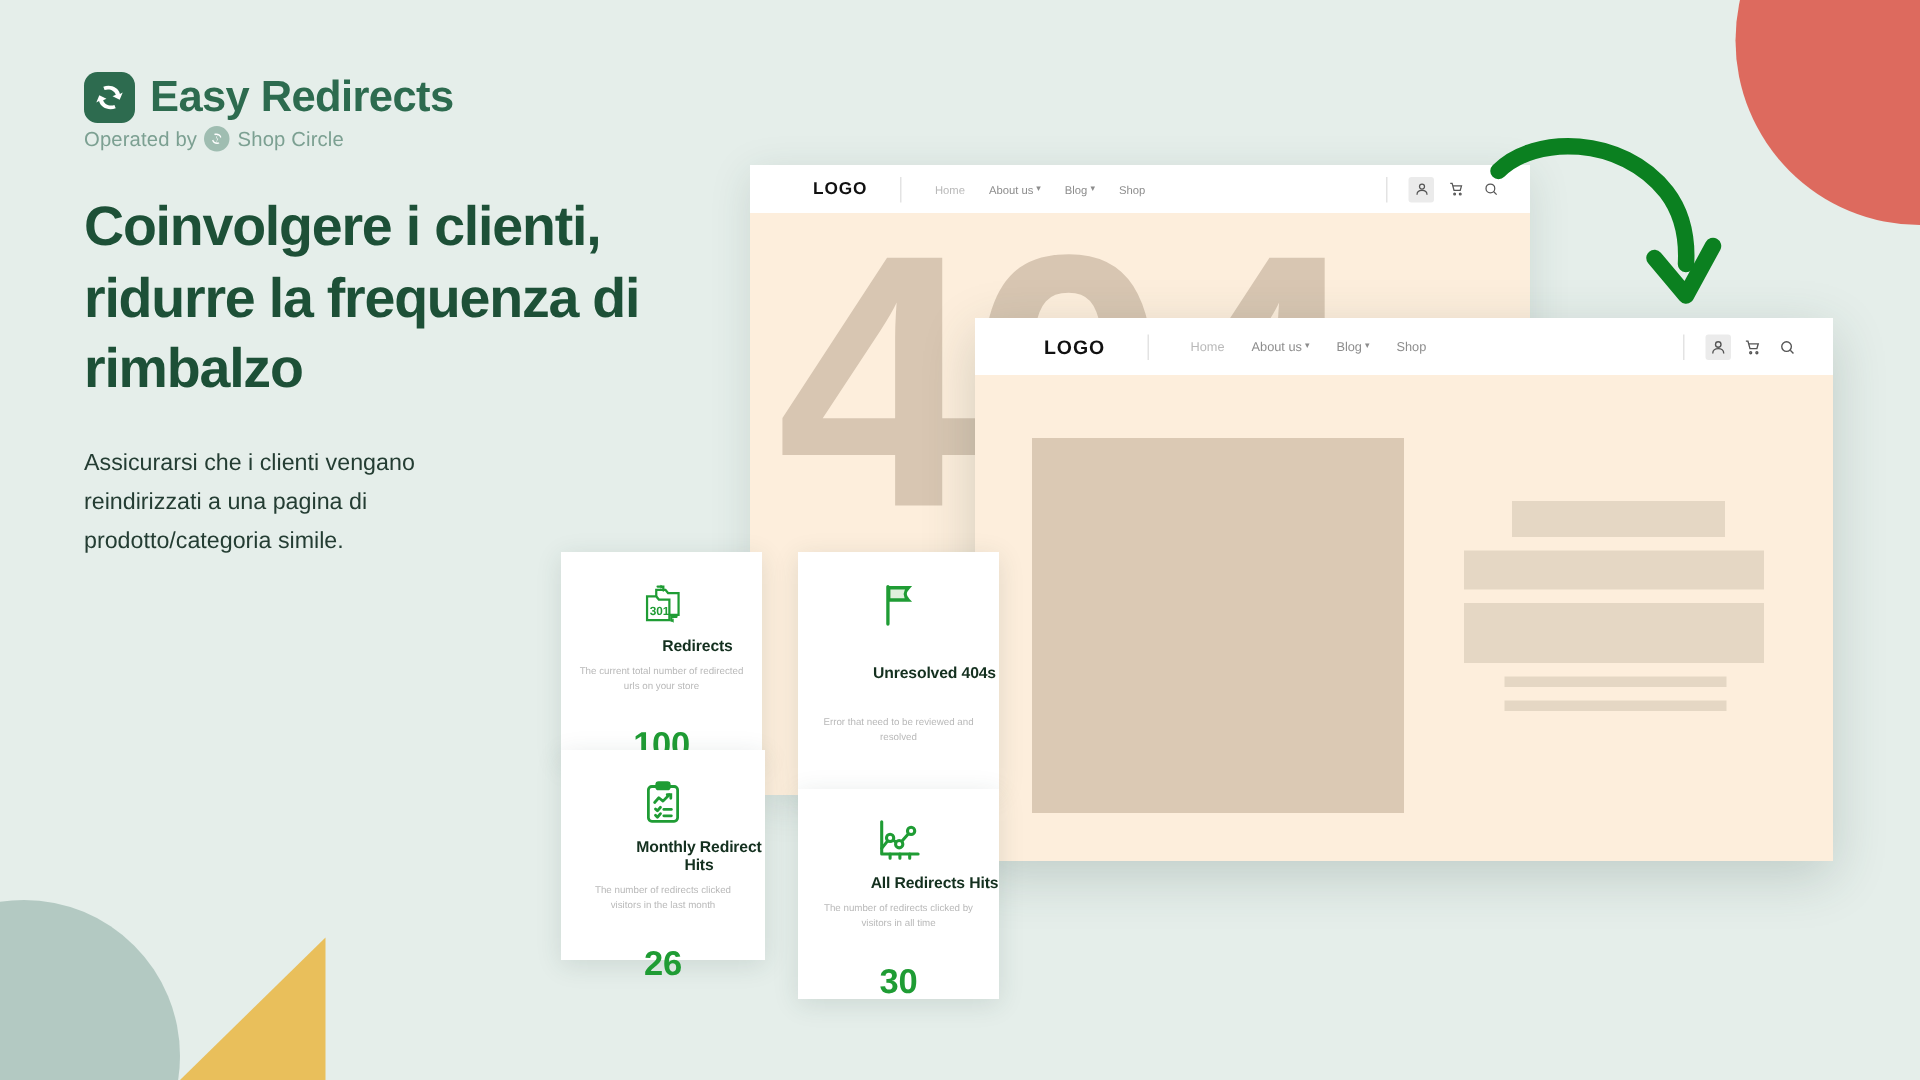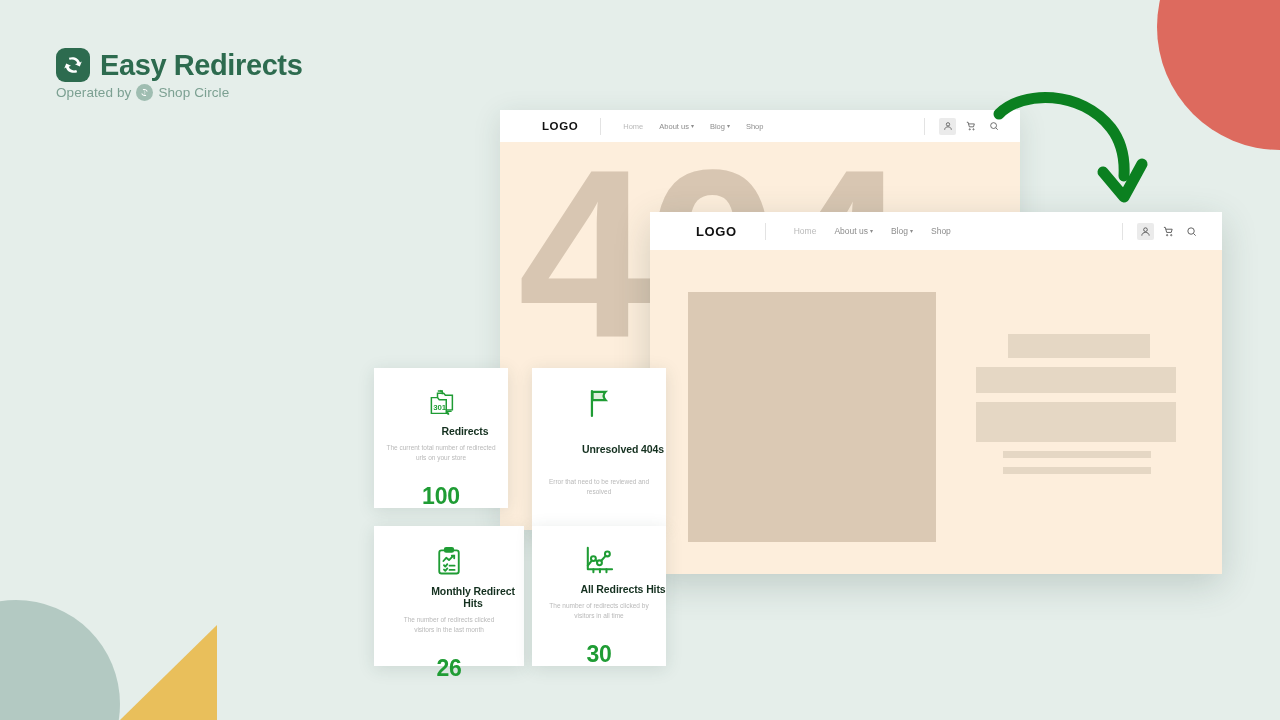--- a/index.html
+++ b/index.html
@@ -255,21 +255,21 @@
     position: absolute;
     background: #ffffff;
     box-shadow: 0 3px 16px rgba(40,70,58,0.13);
     display: flex;
     flex-direction: column;
     align-items: center;
     box-sizing: border-box;
   }
   .card-a { left: 374px; top: 368px; width: 134px; height: 140px; padding-top: 20px; }
   .card-b { left: 532px; top: 368px; width: 134px; height: 159px; padding-top: 20px; gap: 16px; }
-  .card-c { left: 374px; top: 526px; width: 150px; height: 140px; padding-top: 20px; }
+  .card-c { left: 374px; top: 500px; width: 136px; height: 140px; padding-top: 20px; }
   .card-d { left: 532px; top: 526px; width: 134px; height: 140px; padding-top: 20px; }
   .card-icon {
     height: 32px;
     display: flex;
     align-items: center;
     justify-content: center;
   }
   .card-title {
     margin-top: 9px;
     font-size: 10.5px;
@@ -319,20 +319,22 @@
     <div class="sc-mark">
       <svg width="11" height="11" viewBox="0 0 24 24" aria-hidden="true">
         <path d="M8 5 C13 3.4 18 5.6 18.8 9.8 L17 10.4 C16.4 7.4 12.8 5.8 9.6 7 Z" fill="#ffffff"></path>
         <path d="M16 19 C11 20.6 6 18.4 5.2 14.2 L7 13.6 C7.6 16.6 11.2 18.2 14.4 17 Z" fill="#ffffff"></path>
         <path d="M13.6 4.6 L10.6 11.2 L13.2 11.2 L10.4 19.4 L14.2 11.8 L11.6 11.8 Z" fill="#ffffff"></path>
       </svg>
     </div>
     <div class="operated-text">Shop Circle</div>
   </div>
 
+  <h1 class="headline">Coinvolgere i clienti, ridurre la frequenza di rimbalzo</h1>
+  <p class="subcopy">Assicurarsi che i clienti vengano reindirizzati a una pagina di prodotto/categoria simile.</p>
 </div>
 
 <div class="browser browser-back">
   <div class="nav">
     <div class="nav-logo">LOGO</div>
     <div class="nav-divider"></div>
     <div class="nav-links">
       <div class="nav-link active">
         <span>Home</span>
       </div>

